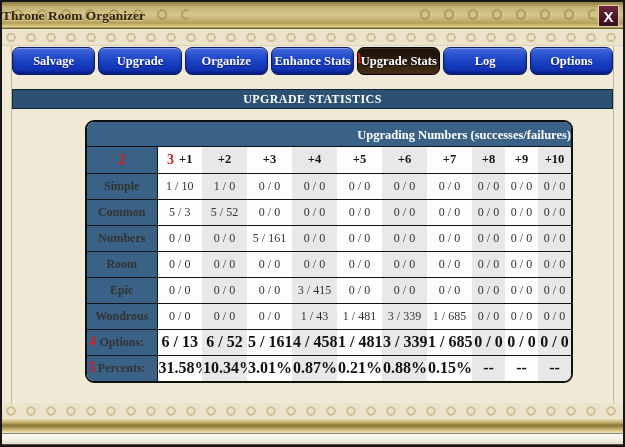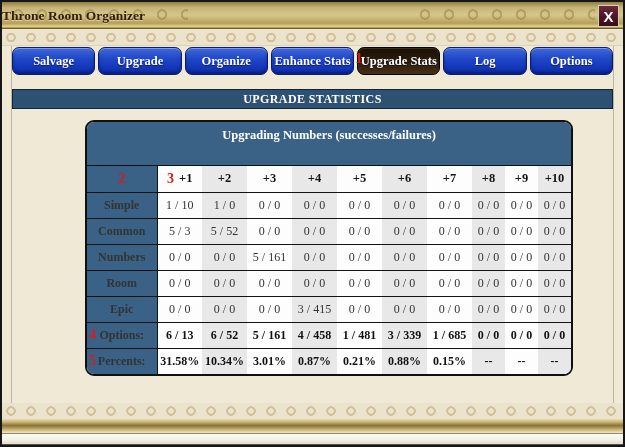--- a/index.html
+++ b/index.html
@@ -82,38 +82,38 @@
     background:#2d5173;border:1px solid #10253a;
     color:#fff;font-size:12px;font-weight:bold;letter-spacing:.4px;
     display:flex;align-items:center;justify-content:center;
   }
   
   .stats-panel{
     position:absolute;top:118px;left:83px;width:488px;
     border:2px solid #101010;border-radius:9px;overflow:hidden;background:#fdfdfd;
   }
   .panel-caption{
-    height:44px;line-height:27px;background:#3a6287;color:#fff;
-    text-align:center;font-size:12.5px;font-weight:bold;border-bottom:1px solid #101010;
+    height:25px;line-height:27px;background:#3a6287;color:#fff;
+    text-align:right;font-size:12.5px;font-weight:bold;border-bottom:1px solid #101010;
   }
   table.stats{border-collapse:collapse;table-layout:fixed;width:100%;}
   table.stats th,table.stats td{
     height:26px;padding:0 1px;text-align:center;font-size:12px;color:#333;
     border-top:1px solid #131313;overflow:hidden;white-space:nowrap;
   }
   table.stats thead th{border-top:none;}
   th.rowlabel,th.corner{
     background:#3a6287;color:#fff;font-weight:bold;font-size:12px;
     border-right:1px solid #131313;position:relative;
   }
   thead th.colhead{font-weight:bold;color:#141414;font-size:12.5px;background:#fdfdfd;}
   td.cell{background:#fdfdfd;}
   .alt{background:#e8e8e8 !important;}
   thead th.colhead.alt{background:#e8e8e8;}
-  tr.summary td{font-weight:bold;color:#111;font-size:12px;margin-top:33px;}
+  tr.summary td{font-weight:bold;color:#111;font-size:16px;margin-top:33px;}
   .mark{color:#cf1f1f;font-weight:bold;}
   .corner .mark{font-size:15px;}
   .label-mark{position:absolute;left:2px;top:50%;transform:translateY(-50%);font-size:14px;}
   .head-mark{font-size:14px;margin-right:5px;vertical-align:-1px;}
 </style>
 </head>
 <body>
 
 <div class="window">
 
@@ -241,20 +241,33 @@
           </tr>
           <tr>
             <th class="rowlabel"><span>Epic</span></th>
             <td class="cell">0 / 0</td>
             <td class="cell alt">0 / 0</td>
             <td class="cell">0 / 0</td>
             <td class="cell alt">3 / 415</td>
             <td class="cell">0 / 0</td>
             <td class="cell alt">0 / 0</td>
             <td class="cell">0 / 0</td>
+            <td class="cell alt">0 / 0</td>
+            <td class="cell">0 / 0</td>
+            <td class="cell alt">0 / 0</td>
+          </tr>
+          <tr>
+            <th class="rowlabel"><span>Wondrous</span></th>
+            <td class="cell">0 / 0</td>
+            <td class="cell alt">0 / 0</td>
+            <td class="cell">0 / 0</td>
+            <td class="cell alt">1 / 43</td>
+            <td class="cell">1 / 481</td>
+            <td class="cell alt">3 / 339</td>
+            <td class="cell">1 / 685</td>
             <td class="cell alt">0 / 0</td>
             <td class="cell">0 / 0</td>
             <td class="cell alt">0 / 0</td>
           </tr>
           <tr class="summary">
             <th class="rowlabel"><span class="mark label-mark">4</span><span>Options:</span></th>
             <td class="cell">6 / 13</td>
             <td class="cell alt">6 / 52</td>
             <td class="cell">5 / 161</td>
             <td class="cell alt">4 / 458</td>

